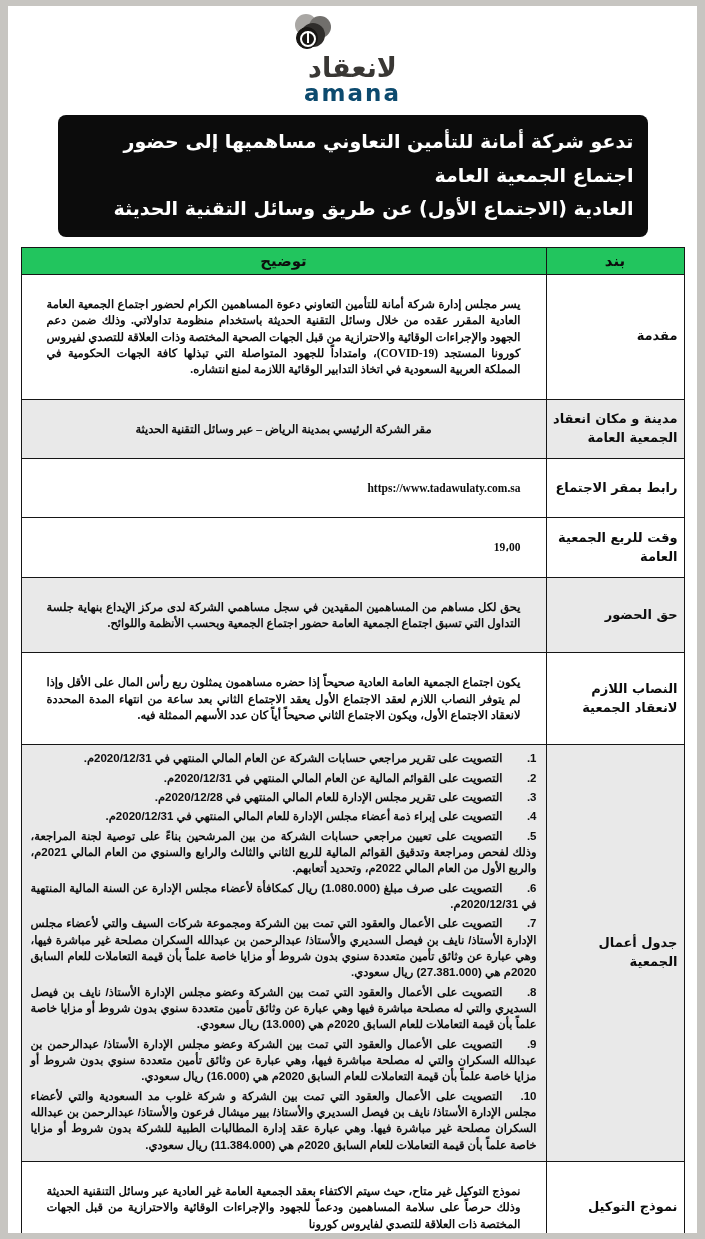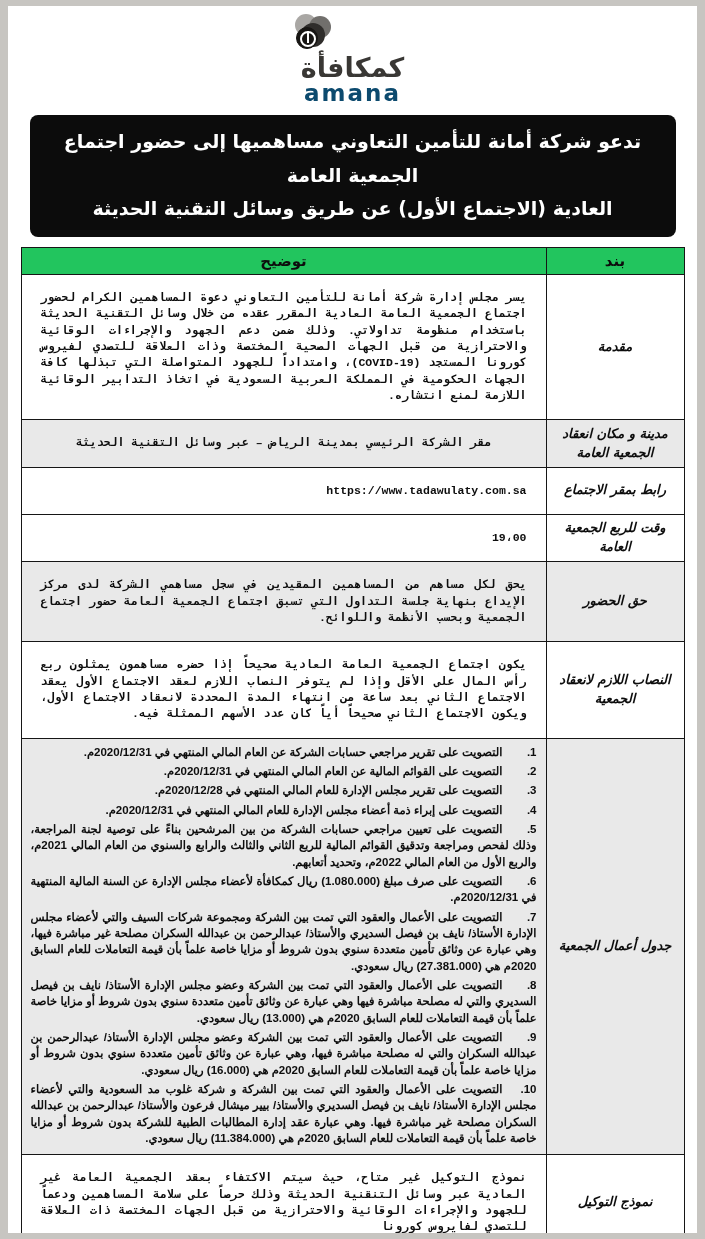--- a/index.html
+++ b/index.html
@@ -26,23 +26,23 @@
   .c1{width:22px;height:22px;left:3px;top:0;background:#a9a7a4;}
   .c2{width:22px;height:22px;left:17px;top:2px;background:#716f6c;}
   .c3{width:24px;height:24px;left:9px;top:9px;background:#2f2d2b;}
   .pearl{width:20px;height:20px;left:4px;top:13px;background:#171513;border:1px solid #171513;}
   .pearl-ring{position:absolute;width:12px;height:12px;left:3px;top:3px;border:2px solid #fff;border-radius:50%;background:#171513;}
   .pearl-slit{position:absolute;width:2px;height:12px;left:10px;top:3px;background:#fff;}
   .logo-ar{font-size:27px;font-weight:bold;color:#39373 4;color:#393734;text-align:center;line-height:1.05;}
   .logo-en{font-size:23px;font-weight:bold;color:#0c4a6e;text-align:center;letter-spacing:2px;line-height:1.0;}
   
   .banner{
-    width:646px;box-sizing:border-box;margin:6px auto 10px auto;
+    width:590px;box-sizing:border-box;margin:6px auto 10px auto;
     background:#0c0c0c;border-radius:8px;
-    color:#ffffff;text-align:center;
+    color:#ffffff;text-align:right;
     padding:10px 14px 12px 14px;
     font-weight:bold;font-size:19px;line-height:1.75;
     direction:rtl;
   }
   
   table.ann{
     width:664px;margin:0 auto;border-collapse:collapse;
     direction:rtl;
     font-size:11.5px;font-weight:bold;
   }
@@ -50,26 +50,25 @@
     border:1px solid #161616;
     vertical-align:middle;
   }
   table.ann th{
     background:#22c55e;text-align:center;
     font-size:15px;padding:4px 6px;
   }
   col.c-item{width:138px;}
   tr.shaded td{background:#e9e9e9;}
   td.cell-label{
-    text-align:center;font-size:13px;line-height:1.45;
+    text-align:right;font-size:13px;line-height:1.45;
     padding:4px 6px;
-    font-style:italic;
   }
   td.cell-exp{padding:5px 9px;}
-  .line{margin:10px;text-align:justify;line-height:1.42;font-family:Liberation Mono, monospace;}
+  .line{margin:16px;text-align:justify;line-height:1.42;font-family:Liberation Serif, serif;}
   .al-center{text-align:center;}
   .al-right{text-align:right;}
   .agenda-item{margin:0 0 3px 0;text-align:justify;line-height:1.42;font-family:Liberation Sans, sans-serif;}
   .agenda-item .num{display:inline-block;min-width:34px;text-align:right;}
   .ltr{direction:ltr;unicode-bidi:isolate;}
   
   .bottom-bar{margin-top:auto;height:11px;background:#0b0b0b;}
 </style>
 </head>
 <body>
@@ -79,21 +78,21 @@
   <div class="logo">
     <div class="logo-icon">
       <div class="c c1"></div>
       <div class="c c2"></div>
       <div class="c c3"></div>
       <div class="c pearl">
         <div class="pearl-ring"></div>
         <div class="pearl-slit"></div>
       </div>
     </div>
-    <div class="logo-ar">كمكافأة</div>
+    <div class="logo-ar">لانعقاد</div>
     <div class="logo-en">amana</div>
   </div>
 
   <div class="banner">
     <div>تدعو شركة أمانة للتأمين التعاوني مساهميها إلى حضور اجتماع الجمعية العامة</div>
     <div>العادية (الاجتماع الأول) عن طريق وسائل التقنية الحديثة</div>
   </div>
 
   <table class="ann">
     <colgroup>

